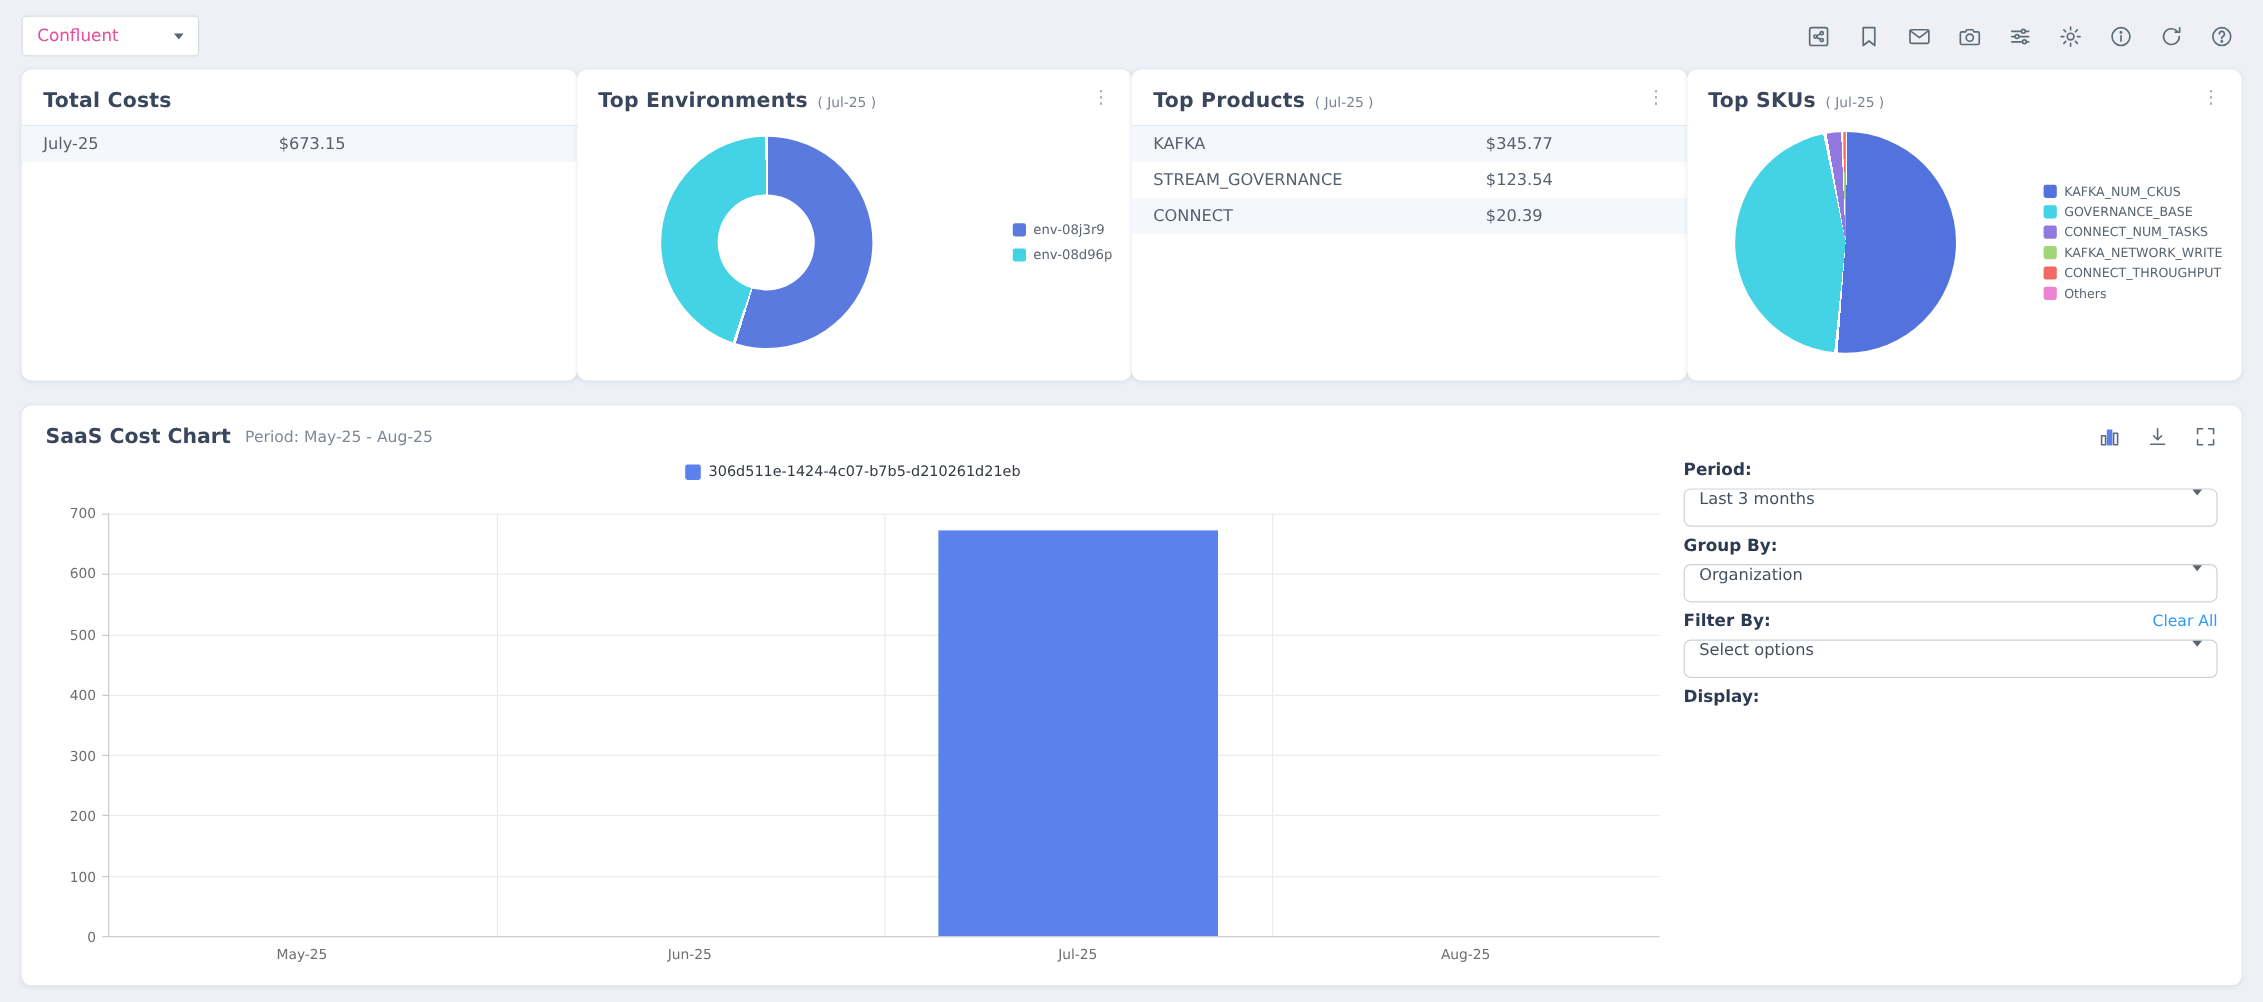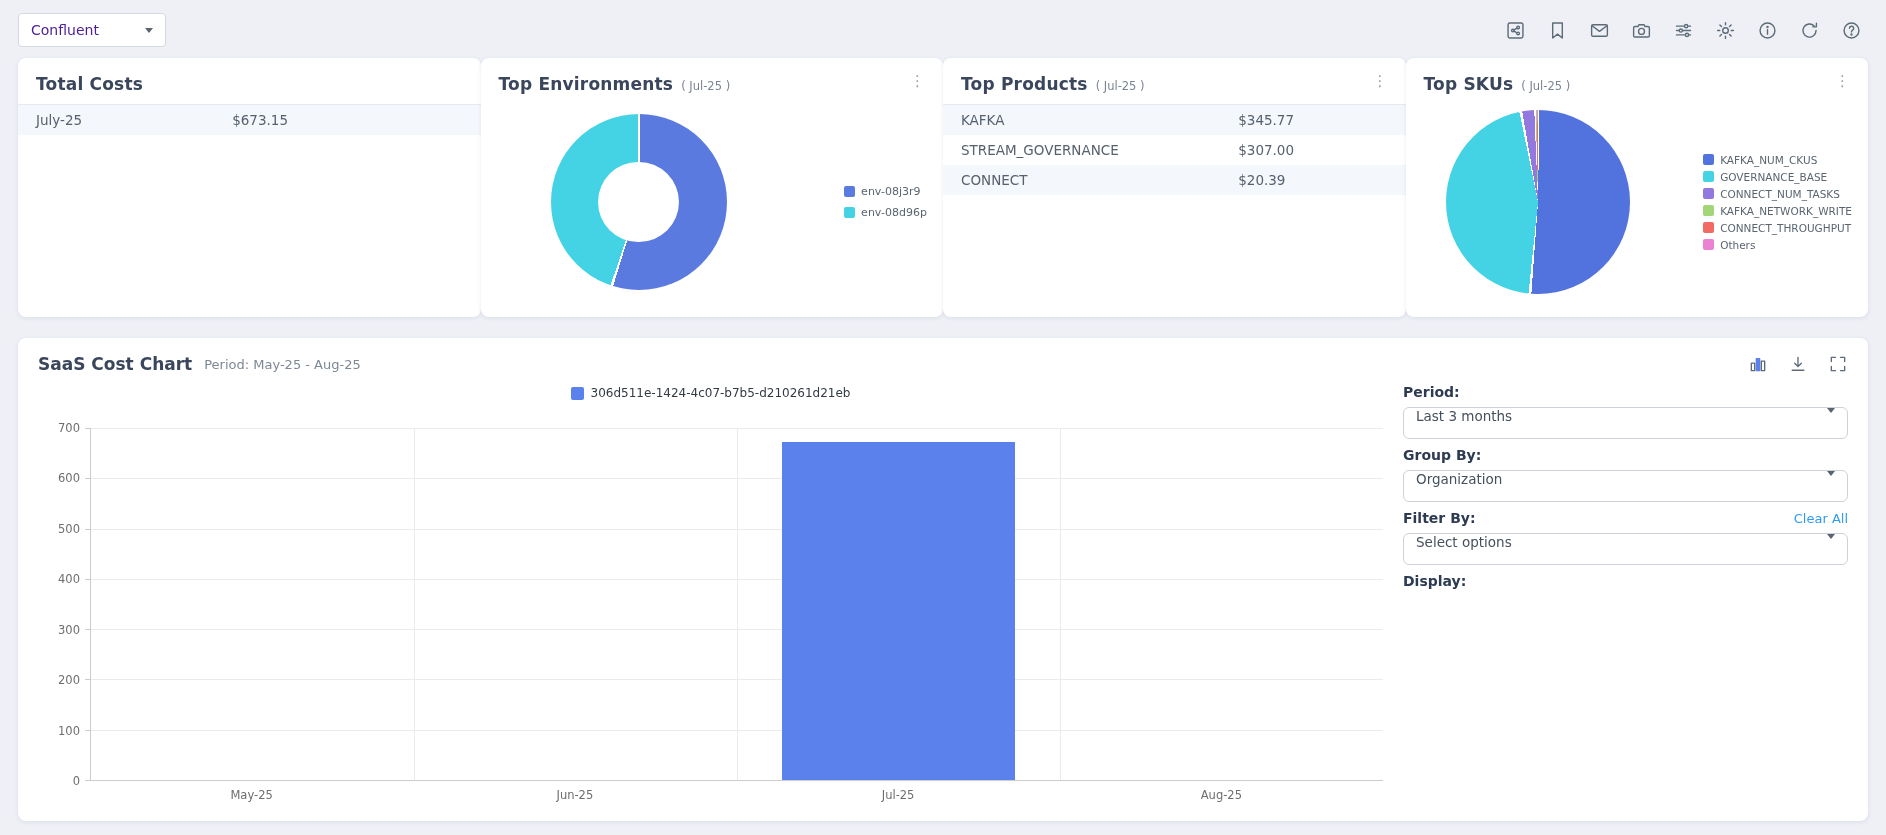--- a/index.html
+++ b/index.html
@@ -5,21 +5,21 @@
   * { box-sizing: border-box; margin: 0; padding: 0; }
   html,body { width:1886px; height:835px; overflow:hidden; }
   body {
     background:#eef0f6;
     font-family:"DejaVu Sans","Liberation Sans",sans-serif;
     color:#3b4559;
   }
   
   .topbar { display:flex; justify-content:space-between; align-items:center; padding:14px 24px 12px 18px; height:58px; }
   .org-select { width:148px; height:34px; background:#fff; border:1px solid #d5dae2; border-radius:4px;
-    display:flex; align-items:center; justify-content:space-between; padding:0 12px; font-size:14px; color:#4c1d95; cursor:pointer; }
+    display:flex; align-items:center; justify-content:space-between; padding:0 12px; font-size:14px; color:#ec4899; cursor:pointer; }
   .caret { width:0; height:0; border-left:4px solid transparent; border-right:4px solid transparent; border-top:5px solid #5a6470; }
   .iconrow { display:flex; gap:21px; align-items:center; }
   .icon-btn { width:21px; height:21px; color:#5c6b77; cursor:pointer; display:block; }
   .icon-btn svg { width:100%; height:100%; fill:none; stroke:currentColor; stroke-width:1.6; stroke-linecap:round; stroke-linejoin:round; }
 
   
   .cards { display:grid; grid-template-columns:repeat(4,1fr); padding:0 18px; }
   .card { background:#fff; border-radius:8px; box-shadow:0 1px 4px rgba(30,45,90,.09); height:259px; overflow:hidden; }
   .card-head { display:flex; align-items:baseline; padding:16px 18px 10px; }
   .card-title { font-size:17px; font-weight:600; color:#3a465c; letter-spacing:.2px; }
@@ -183,21 +183,21 @@
       <span class="card-period">( Jul-25 )</span>
       <span class="kebab">⋮</span>
     </div>
     <div class="table">
         <div class="trow">
           <span class="tlabel">KAFKA</span>
           <span class="tval">$345.77</span>
         </div>
         <div class="trow">
           <span class="tlabel">STREAM_GOVERNANCE</span>
-          <span class="tval">$307.00</span>
+          <span class="tval">$123.54</span>
         </div>
         <div class="trow">
           <span class="tlabel">CONNECT</span>
           <span class="tval">$20.39</span>
         </div>
       </div>
   </div>
 
   <div class="card">
     <div class="card-head">

